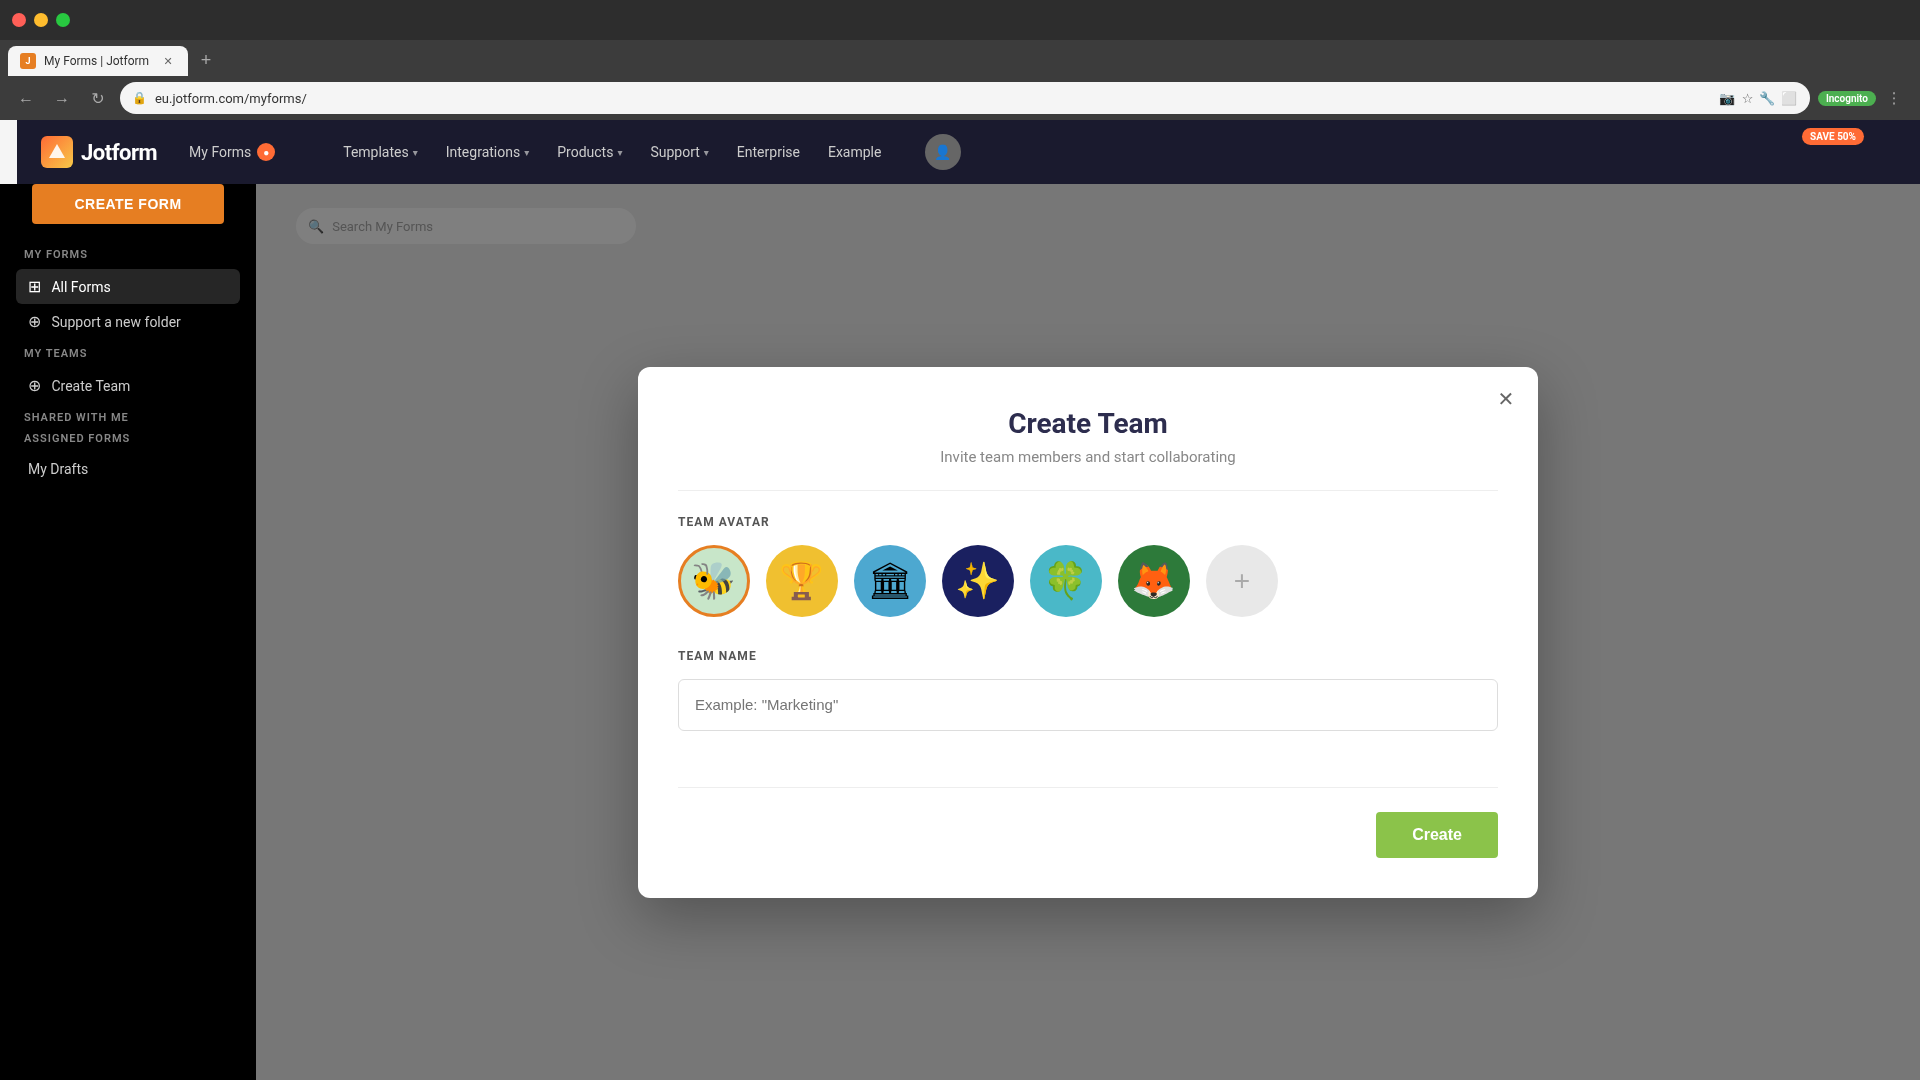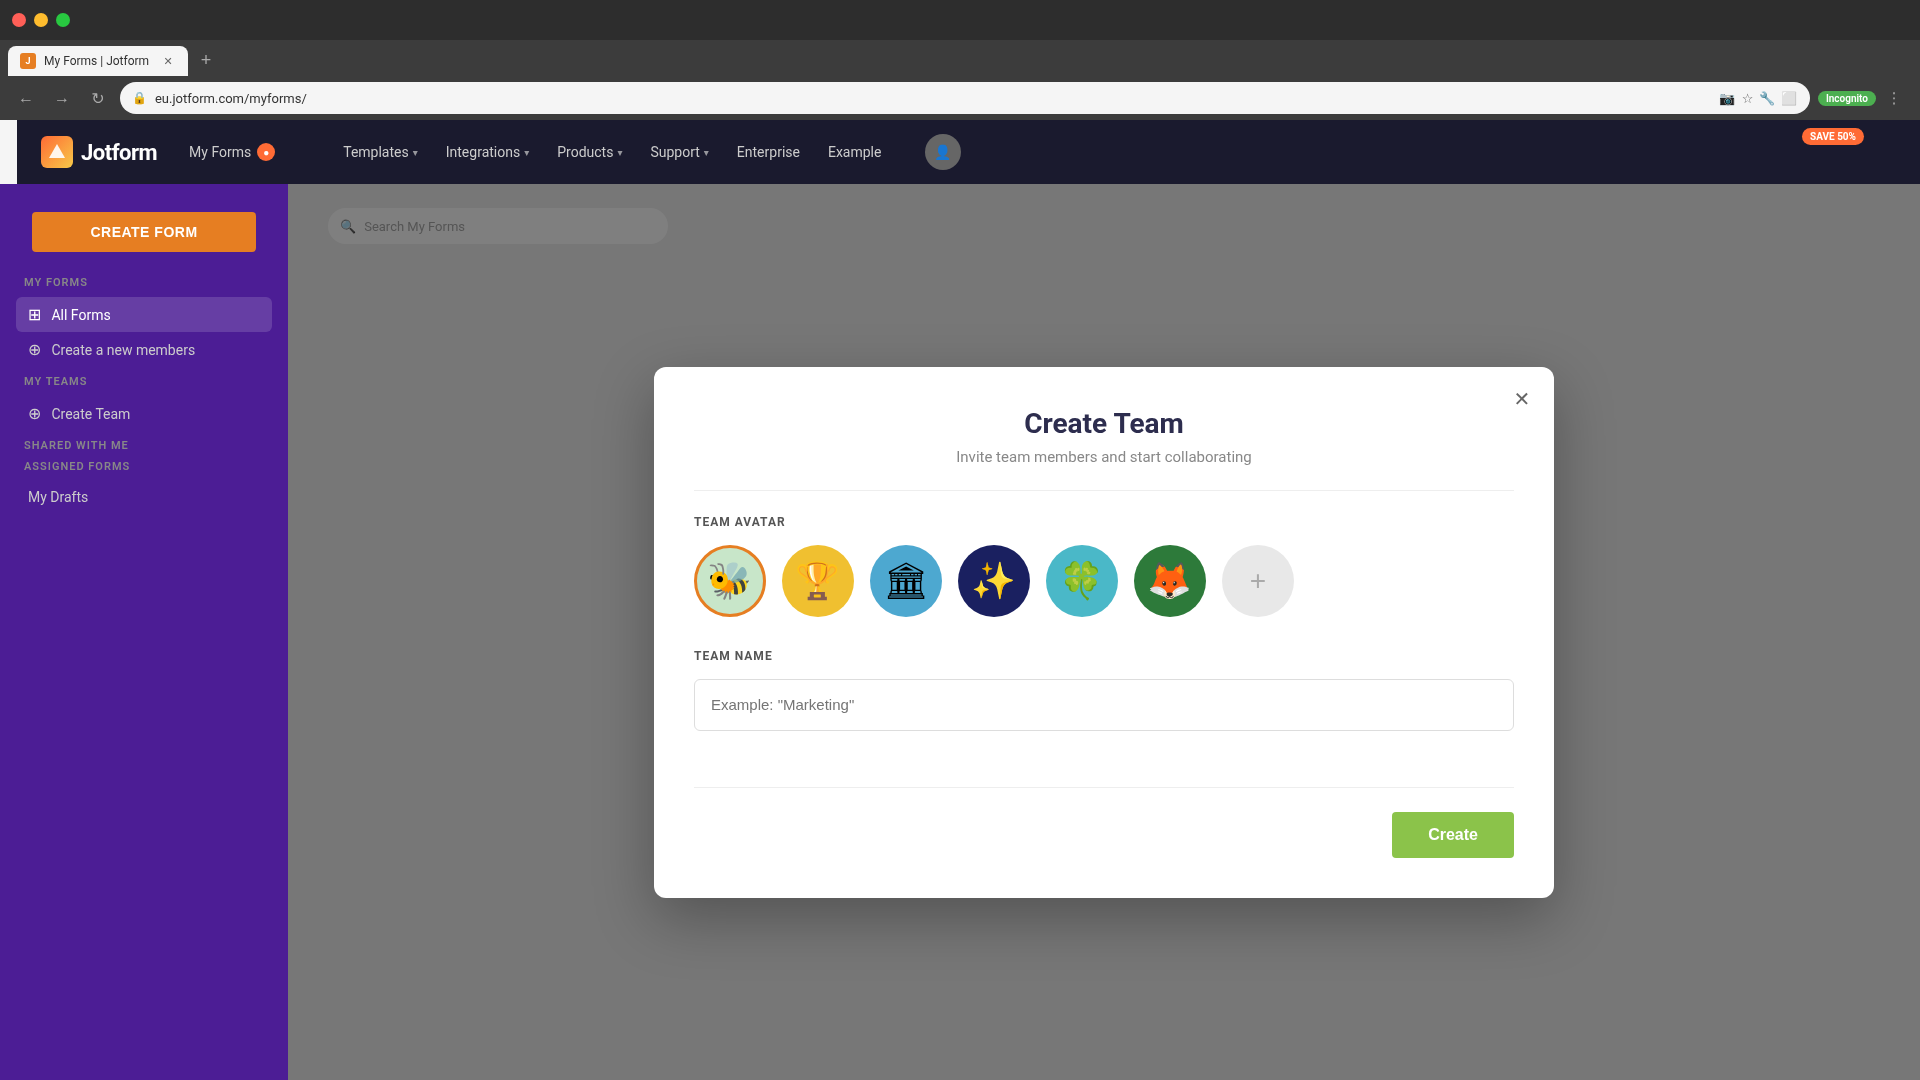--- a/index.html
+++ b/index.html
@@ -245,23 +245,23 @@
     }
 
     
     .main-layout {
       display: flex;
       height: calc(100% - 64px);
     }
 
     
     .sidebar {
-      width: 288px;
-      background: #4c1d95;
-      padding: 28px 0;
+      width: 256px;
+      background: #000000;
+      padding: 0 0;
       flex-shrink: 0;
     }
     .create-form-btn {
       margin: 0 16px 16px;
       background: #e67e22;
       color: white;
       border: none;
       border-radius: 4px;
       padding: 12px 0;
       width: calc(100% - 32px);
@@ -539,21 +539,21 @@
       </div>
 
       <div class="sidebar-section">
         <div class="sidebar-section-label">MY FORMS</div>
         <div class="sidebar-item active">
           <span class="sidebar-icon">⊞</span>
           <span>All Forms</span>
         </div>
         <div class="sidebar-item">
           <span class="sidebar-icon">⊕</span>
-          <span>Create a new members</span>
+          <span>Support a new folder</span>
         </div>
       </div>
 
       <div class="sidebar-section">
         <div class="sidebar-section-label">MY TEAMS</div>
         <div class="sidebar-item">
           <span class="sidebar-icon">⊕</span>
           <span>Create Team</span>
         </div>
       </div>

